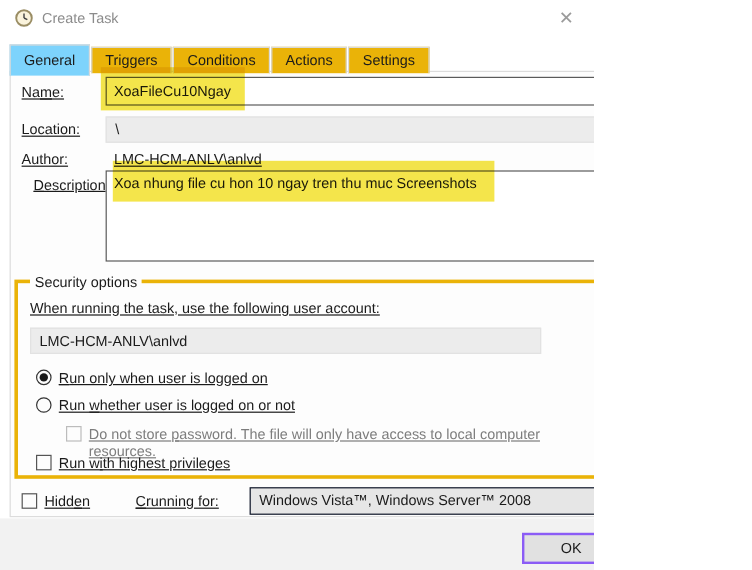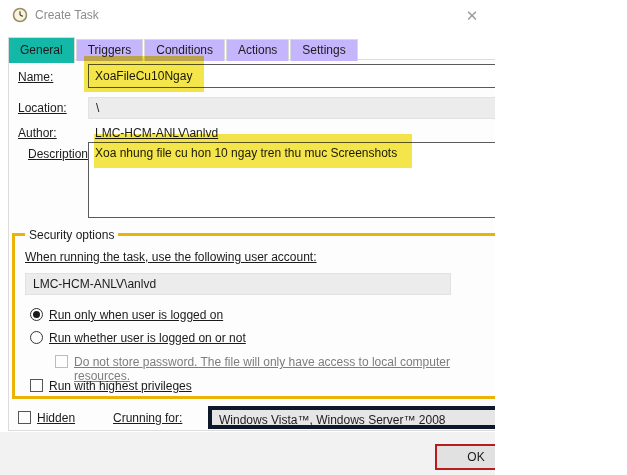--- a/index.html
+++ b/index.html
@@ -8,23 +8,23 @@
 
   
   .titlebar{position:absolute;left:0;top:0;right:0;height:30px;background:#ffffff;}
   .title-icon{position:absolute;left:12px;top:7px;width:16px;height:16px;}
   .title-text{position:absolute;left:35px;top:8px;color:#8c8c8c;font-size:12px;}
   .close-btn{position:absolute;right:12px;top:5px;width:22px;height:22px;line-height:22px;
     text-align:center;color:#9b9b9b;font-size:15px;cursor:pointer;}
 
   
   .tabs{position:absolute;left:8px;top:37px;display:flex;align-items:flex-end;z-index:3;}
-  .tab{height:21px;line-height:21px;padding:0 11px;background:#c4b5fd;border:1px solid #d9d9d9;
+  .tab{height:21px;line-height:21px;padding:0 11px;background:#eab308;border:1px solid #d9d9d9;
     border-bottom:none;margin-right:1px;color:#1b1b1b;}
-  .tab.active{height:25px;line-height:25px;background:#14b8a6;margin-bottom:-2px;z-index:4;}
+  .tab.active{height:25px;line-height:25px;background:#7dd3fc;margin-bottom:-2px;z-index:4;}
 
   .panel{position:absolute;left:8px;top:59px;width:609px;height:372px;background:#fdfdfd;
     border:1px solid #dcdcdc;box-sizing:border-box;}
   .footer-strip{position:absolute;left:0;top:432px;width:627px;height:43px;background:#f2f2f2;}
 
   .lbl{position:absolute;color:#1b1b1b;text-decoration:underline;}
   .ak{text-decoration:underline;}
 
   .txt-input{position:absolute;left:88px;top:64px;width:522px;height:24px;box-sizing:border-box;
     border:1px solid #5a5a5a;background:#fff;font-family:"Liberation Sans",sans-serif;
@@ -35,34 +35,34 @@
     border:1px solid #5a5a5a;background:#fff;font-family:"Liberation Sans",sans-serif;
     font-size:12px;padding:3px 6px;resize:none;color:#1b1b1b;z-index:2;}
 
   .groupbox{position:absolute;left:12px;top:233px;width:602px;height:166px;box-sizing:border-box;
     border:3px solid #eab308;}
   .group-title{position:absolute;left:10px;top:-8px;background:#fdfdfd;padding:0 4px;}
 
   .btn{position:absolute;box-sizing:border-box;background:#e1e1e1;border:1px solid #adadad;
     text-align:center;color:#1b1b1b;font-size:12px;cursor:pointer;
     font-family:"Liberation Sans",sans-serif;display:flex;align-items:center;justify-content:center;}
-  .btn.default{border:2px solid #b91c1c;}
+  .btn.default{border:2px solid #8b5cf6;}
 
   .radio{position:absolute;width:13px;height:13px;border:1px solid #333;border-radius:50%;
     background:#fdfdfd;box-sizing:border-box;}
   .radio .dot{position:absolute;left:2px;top:2px;width:7px;height:7px;border-radius:50%;
     background:#1a1a1a;display:none;}
   .radio.checked .dot{display:block;}
   .checkbox{position:absolute;width:13px;height:13px;border:1px solid #555;background:#fdfdfd;
     box-sizing:border-box;}
   .checkbox.disabled{border-color:#bcbcbc;}
   .lbl.disabled{color:#7d7d7d;}
 
   .combo{position:absolute;left:208px;top:406px;width:404px;height:23px;box-sizing:border-box;
-    background:#e6e6e6;border:4px solid #0f172a;padding:3px 7px;cursor:pointer;z-index:2;}
+    background:#e6e6e6;border:1px solid #0f172a;padding:3px 7px;cursor:pointer;z-index:2;}
   .combo .chev{position:absolute;right:8px;top:8px;}
 
   .hl{position:absolute;background:#f4e33b;mix-blend-mode:multiply;opacity:.92;
     pointer-events:none;z-index:6;}
 </style>
 </head>
 <body>
 
 <div class="dialog">
 

